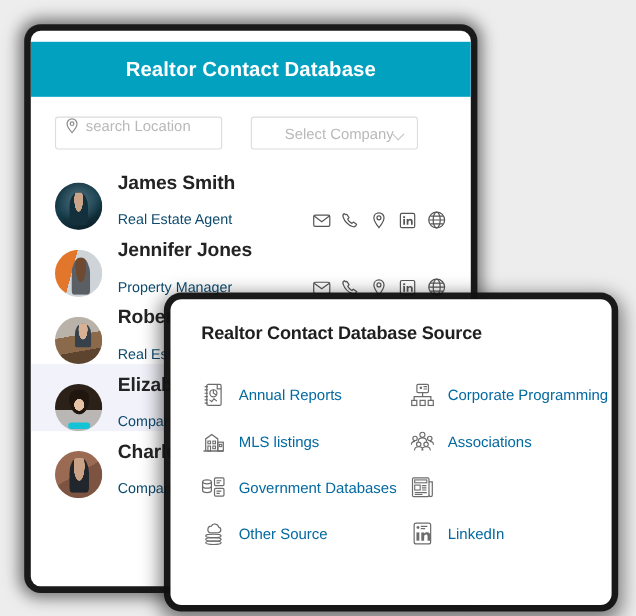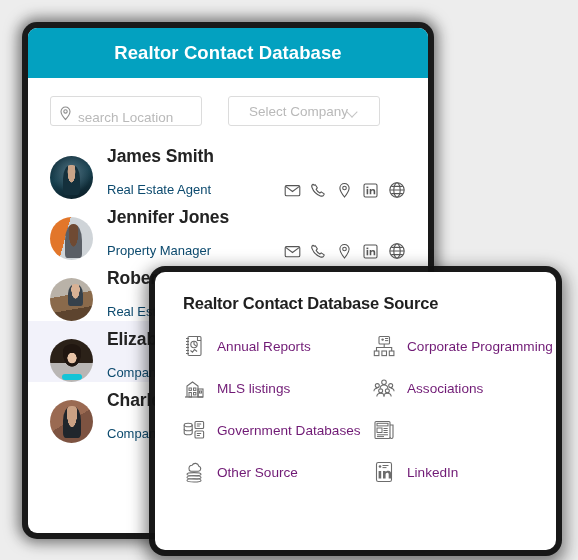--- a/index.html
+++ b/index.html
@@ -32,57 +32,58 @@
                 0 0 14px 10px rgba(17,17,17,0.55);
     overflow: hidden;
   }
 
   .card-header {
     height: 50px;
     background: #03a1c0;
     display: flex;
     align-items: center;
     justify-content: center;
+    margin-top: 10px;
   }
   .card-header-title {
     color: #ffffff;
     font-size: 18.5px;
     font-weight: bold;
     letter-spacing: .1px;
   }
 
   
   .filter-bar {
     display: flex;
     gap: 26px;
     padding: 18px 22px 8px 22px;
   }
   .search-field {
     width: 152px;
     height: 30px;
     border: 1px solid #dcdcdc;
     border-radius: 3px;
     display: flex;
-    align-items: flex-end;
+    align-items: flex-start;
     gap: 6px;
     padding: 0 8px;
     background: #fff;
   }
   .search-field .ph {
     color: #b9b9b9;
     font-size: 13.5px;
   }
   .select-field {
     width: 152px;
     height: 30px;
     border: 1px solid #dcdcdc;
     border-radius: 3px;
     display: flex;
     align-items: center;
-    justify-content: center;
+    justify-content: flex-end;
     padding: 0 10px;
     background: #fff;
   }
   .select-field .ph {
     color: #b9b9b9;
     font-size: 13.5px;
   }
   .chev {
     width: 11px; height: 7px;
     position: relative;
@@ -207,42 +208,42 @@
     border-radius: 10px;
     box-shadow: 0 0 0 6px rgba(17,17,17,0.95),
                 0 6px 16px 10px rgba(17,17,17,0.5);
     padding: 22px 24px 0 28px;
   }
   .source-title {
     font-size: 16.5px;
     font-weight: bold;
     color: #1f1f1f;
     letter-spacing: -.2px;
-    margin-bottom: 12px;
+    margin-bottom: 25px;
   }
   .source-grid {
     display: grid;
     grid-template-columns: 190px 190px;
     row-gap: 0px;
   }
   .source-item {
     display: flex;
     align-items: center;
     gap: 12px;
     height: 42px;
   }
   .source-item .si-icon {
     width: 22px; height: 24px;
     flex: 0 0 22px;
     display: flex; align-items: center; justify-content: center;
   }
   .source-item .si-icon svg { display: block; }
   .source-label {
     font-size: 13.6px;
-    color: #701a75;
+    color: #0369a1;
     white-space: nowrap;
   }
 </style>
 </head>
 <body>
 
 <div id="stage">
 
   <div class="contact-card">
 

